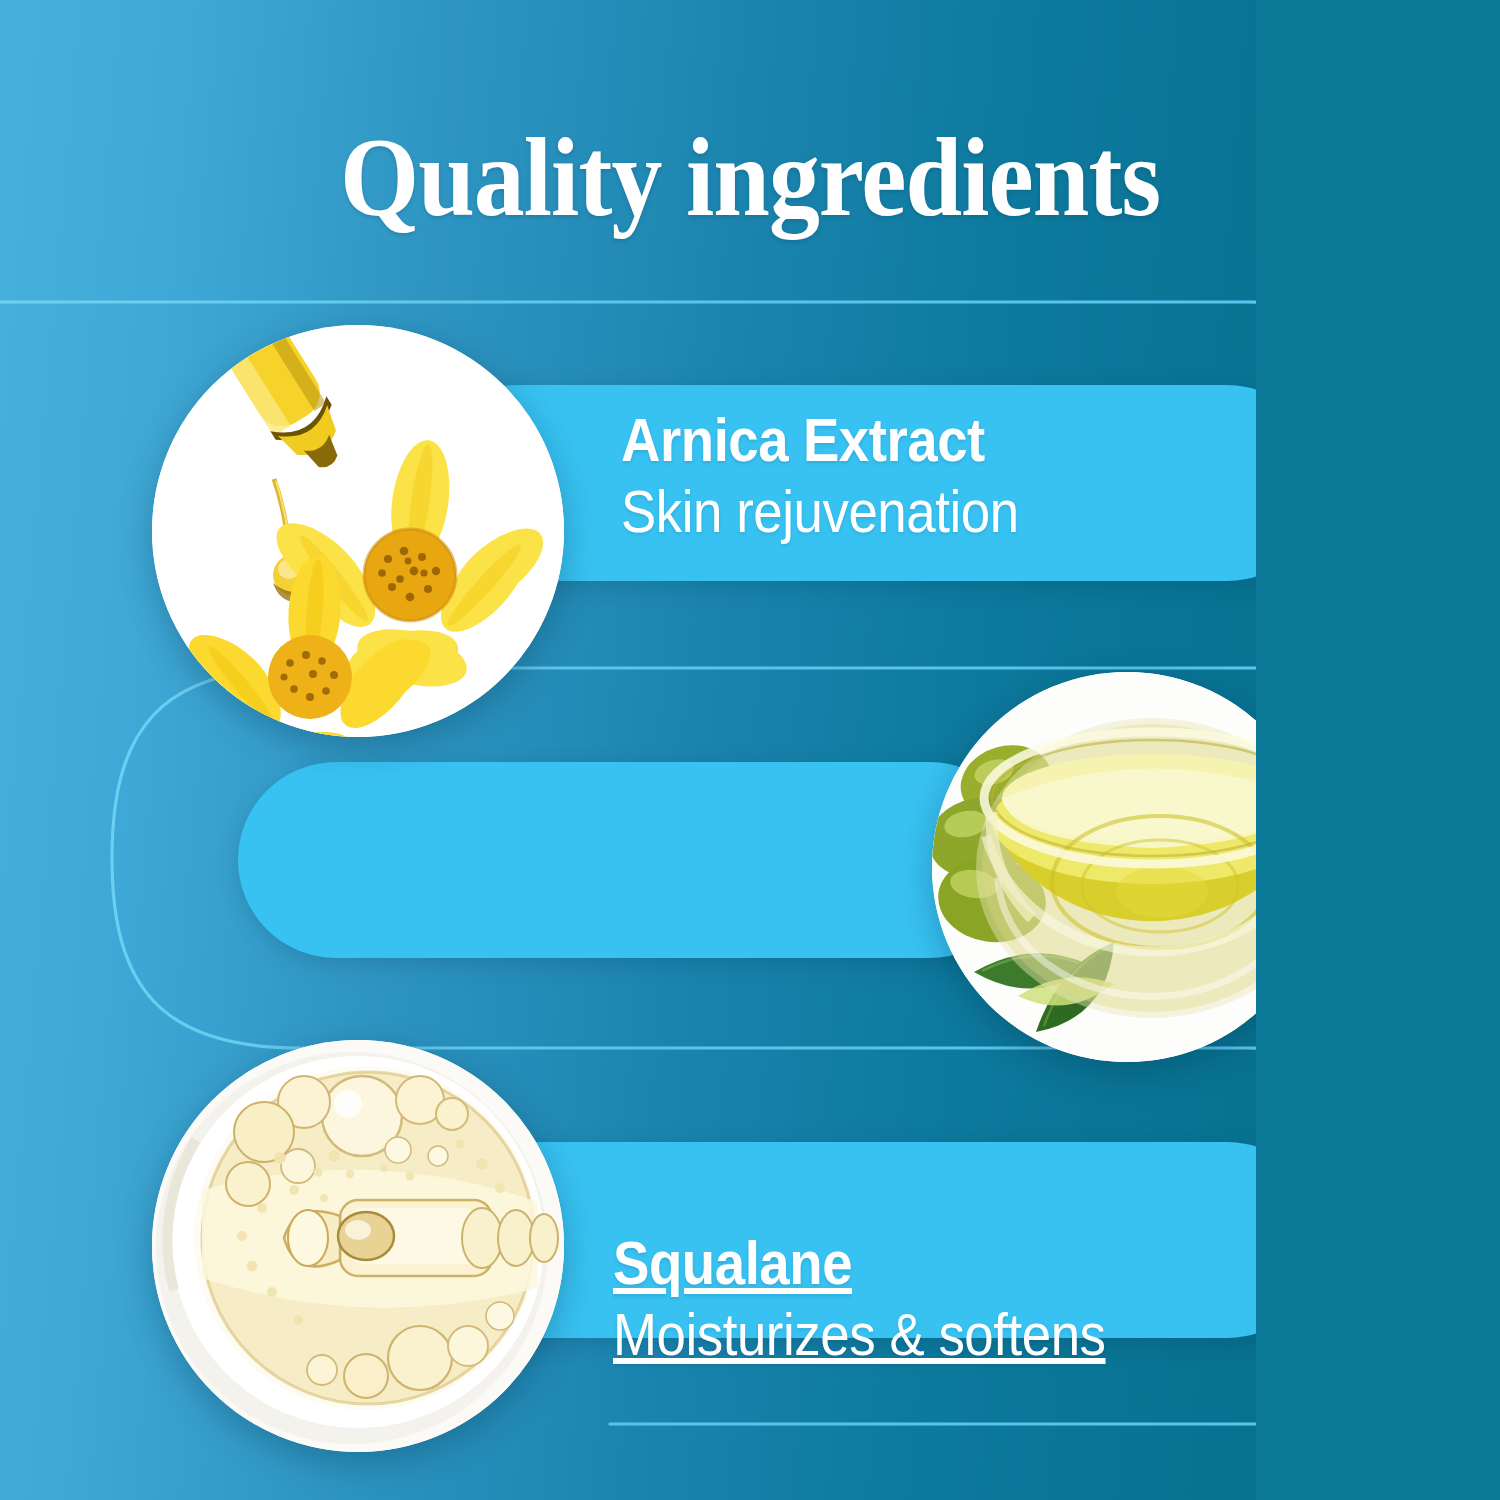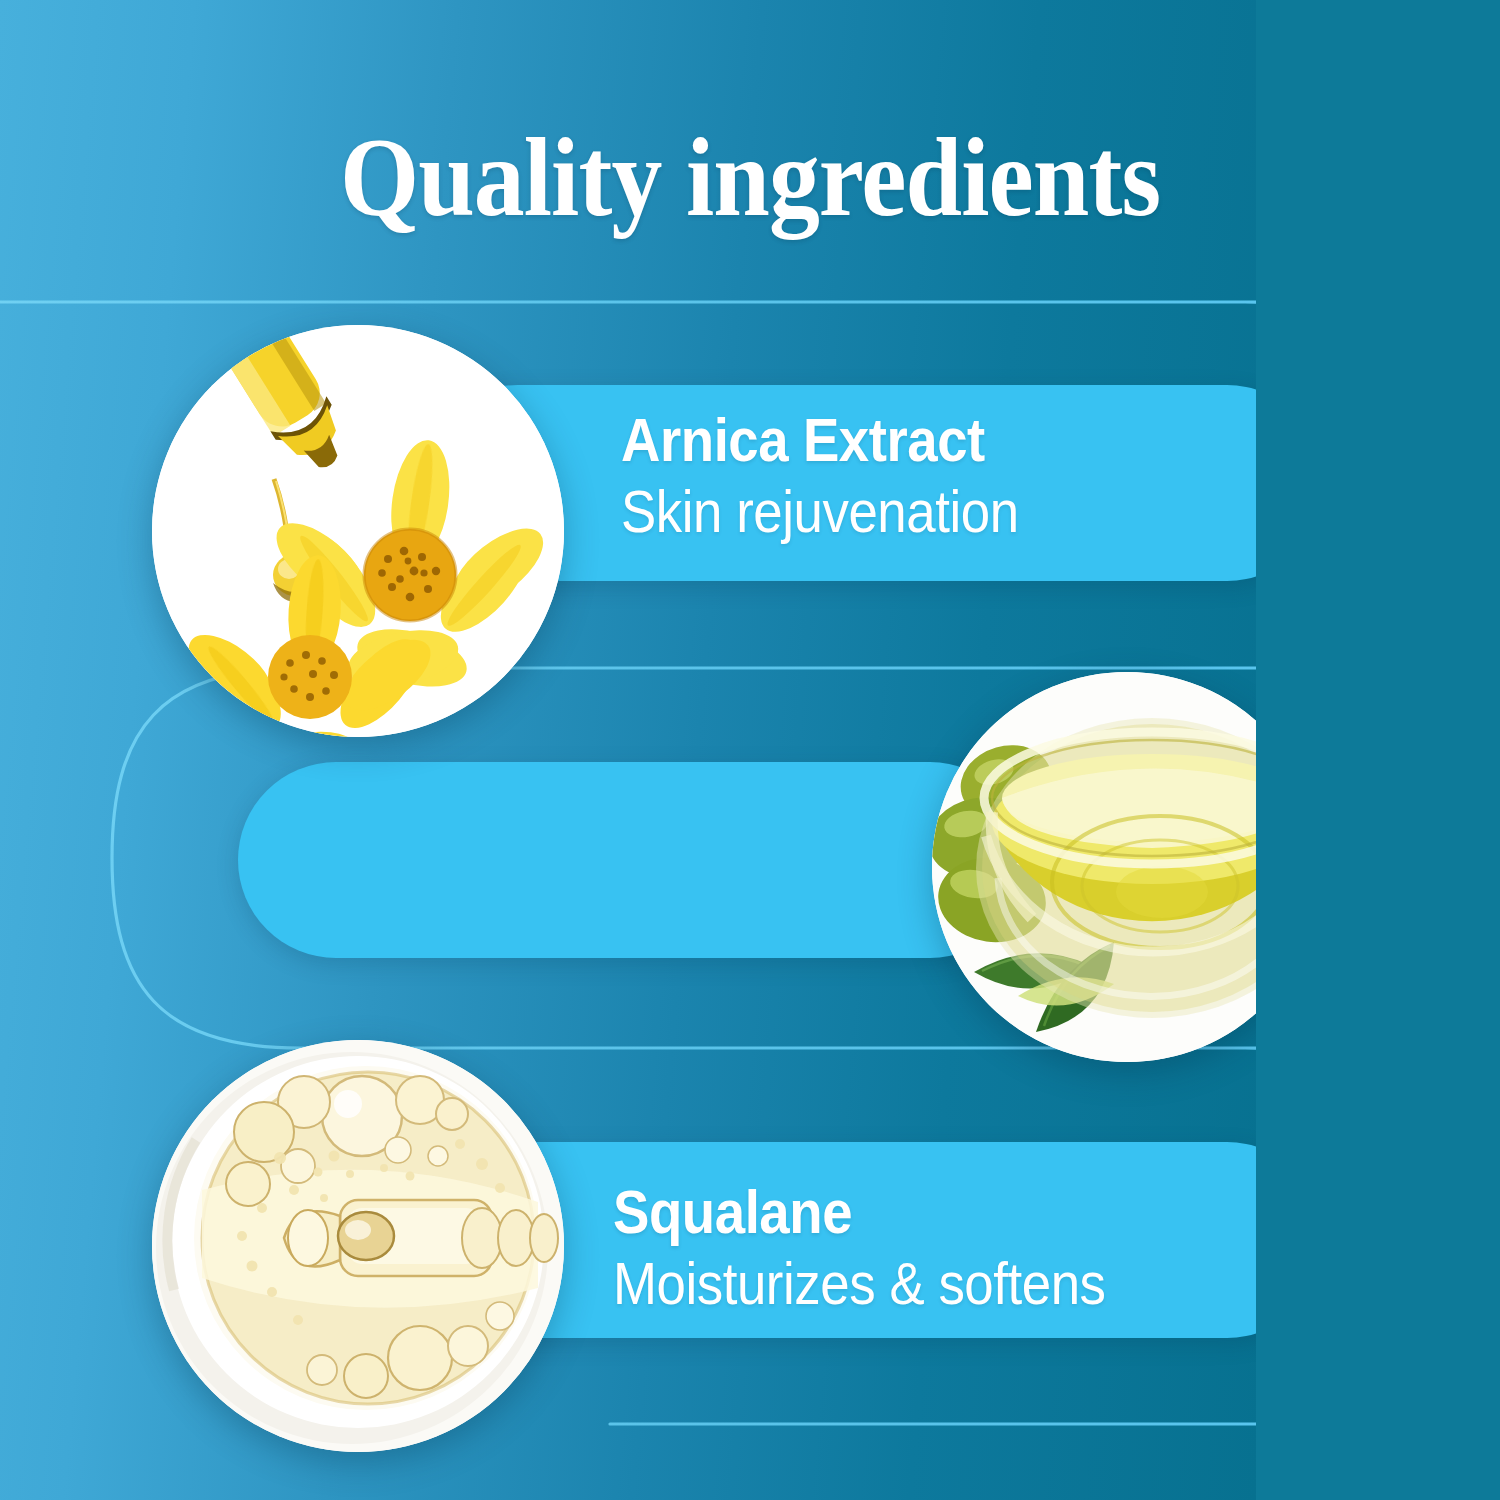--- a/index.html
+++ b/index.html
@@ -64,21 +64,21 @@
   }
 
   
   #pill-1{ left:420px; top:385px; width:905px; height:196px; }
   #pill-1-text{ left:613px; top:409px;margin-left:8px; }
   
   #pill-2{ left:238px; top:762px; width:790px; height:196px; }
   #pill-2-text{ left:343px; top:786px; }
   
   #pill-3{ left:420px; top:1142px; width:905px; height:196px; }
-  #pill-3-text{ left:613px; top:1181px; }
+  #pill-3-text{ left:613px; top:1232px;text-decoration:underline; }
 
   
   .photo{
     position:absolute;
     border-radius:50%;
     overflow:hidden;
     background:#ffffff;
     box-shadow:0 10px 34px rgba(0,45,70,.30);
   }
   .photo svg{ display:block; width:100%; height:100%; }

